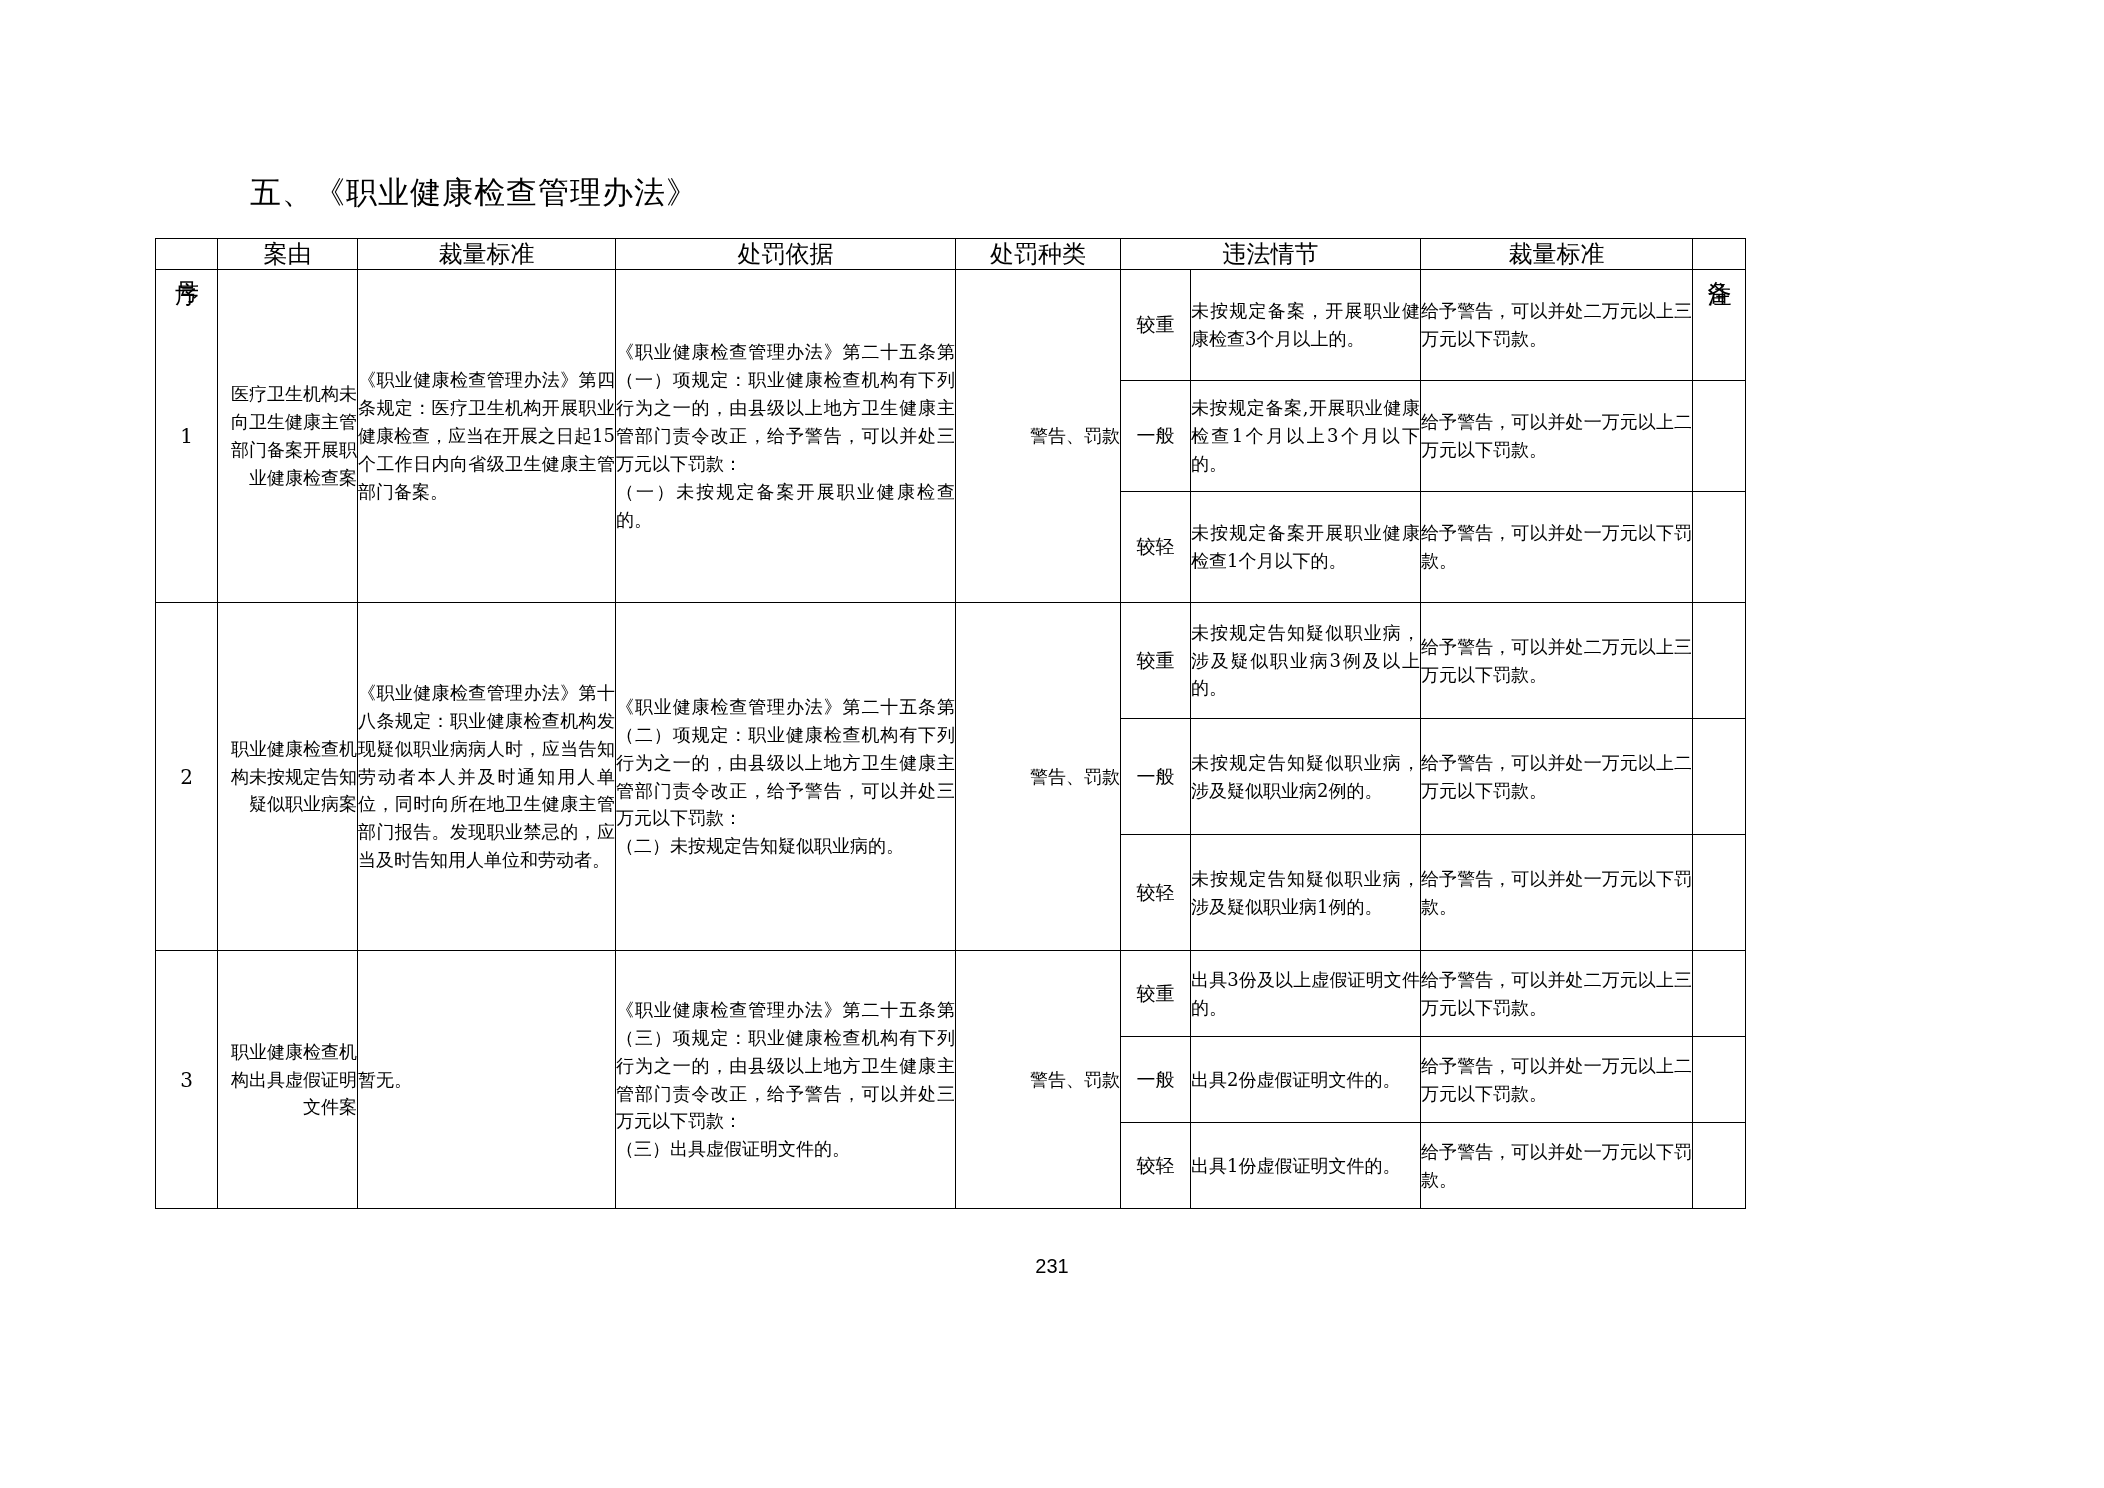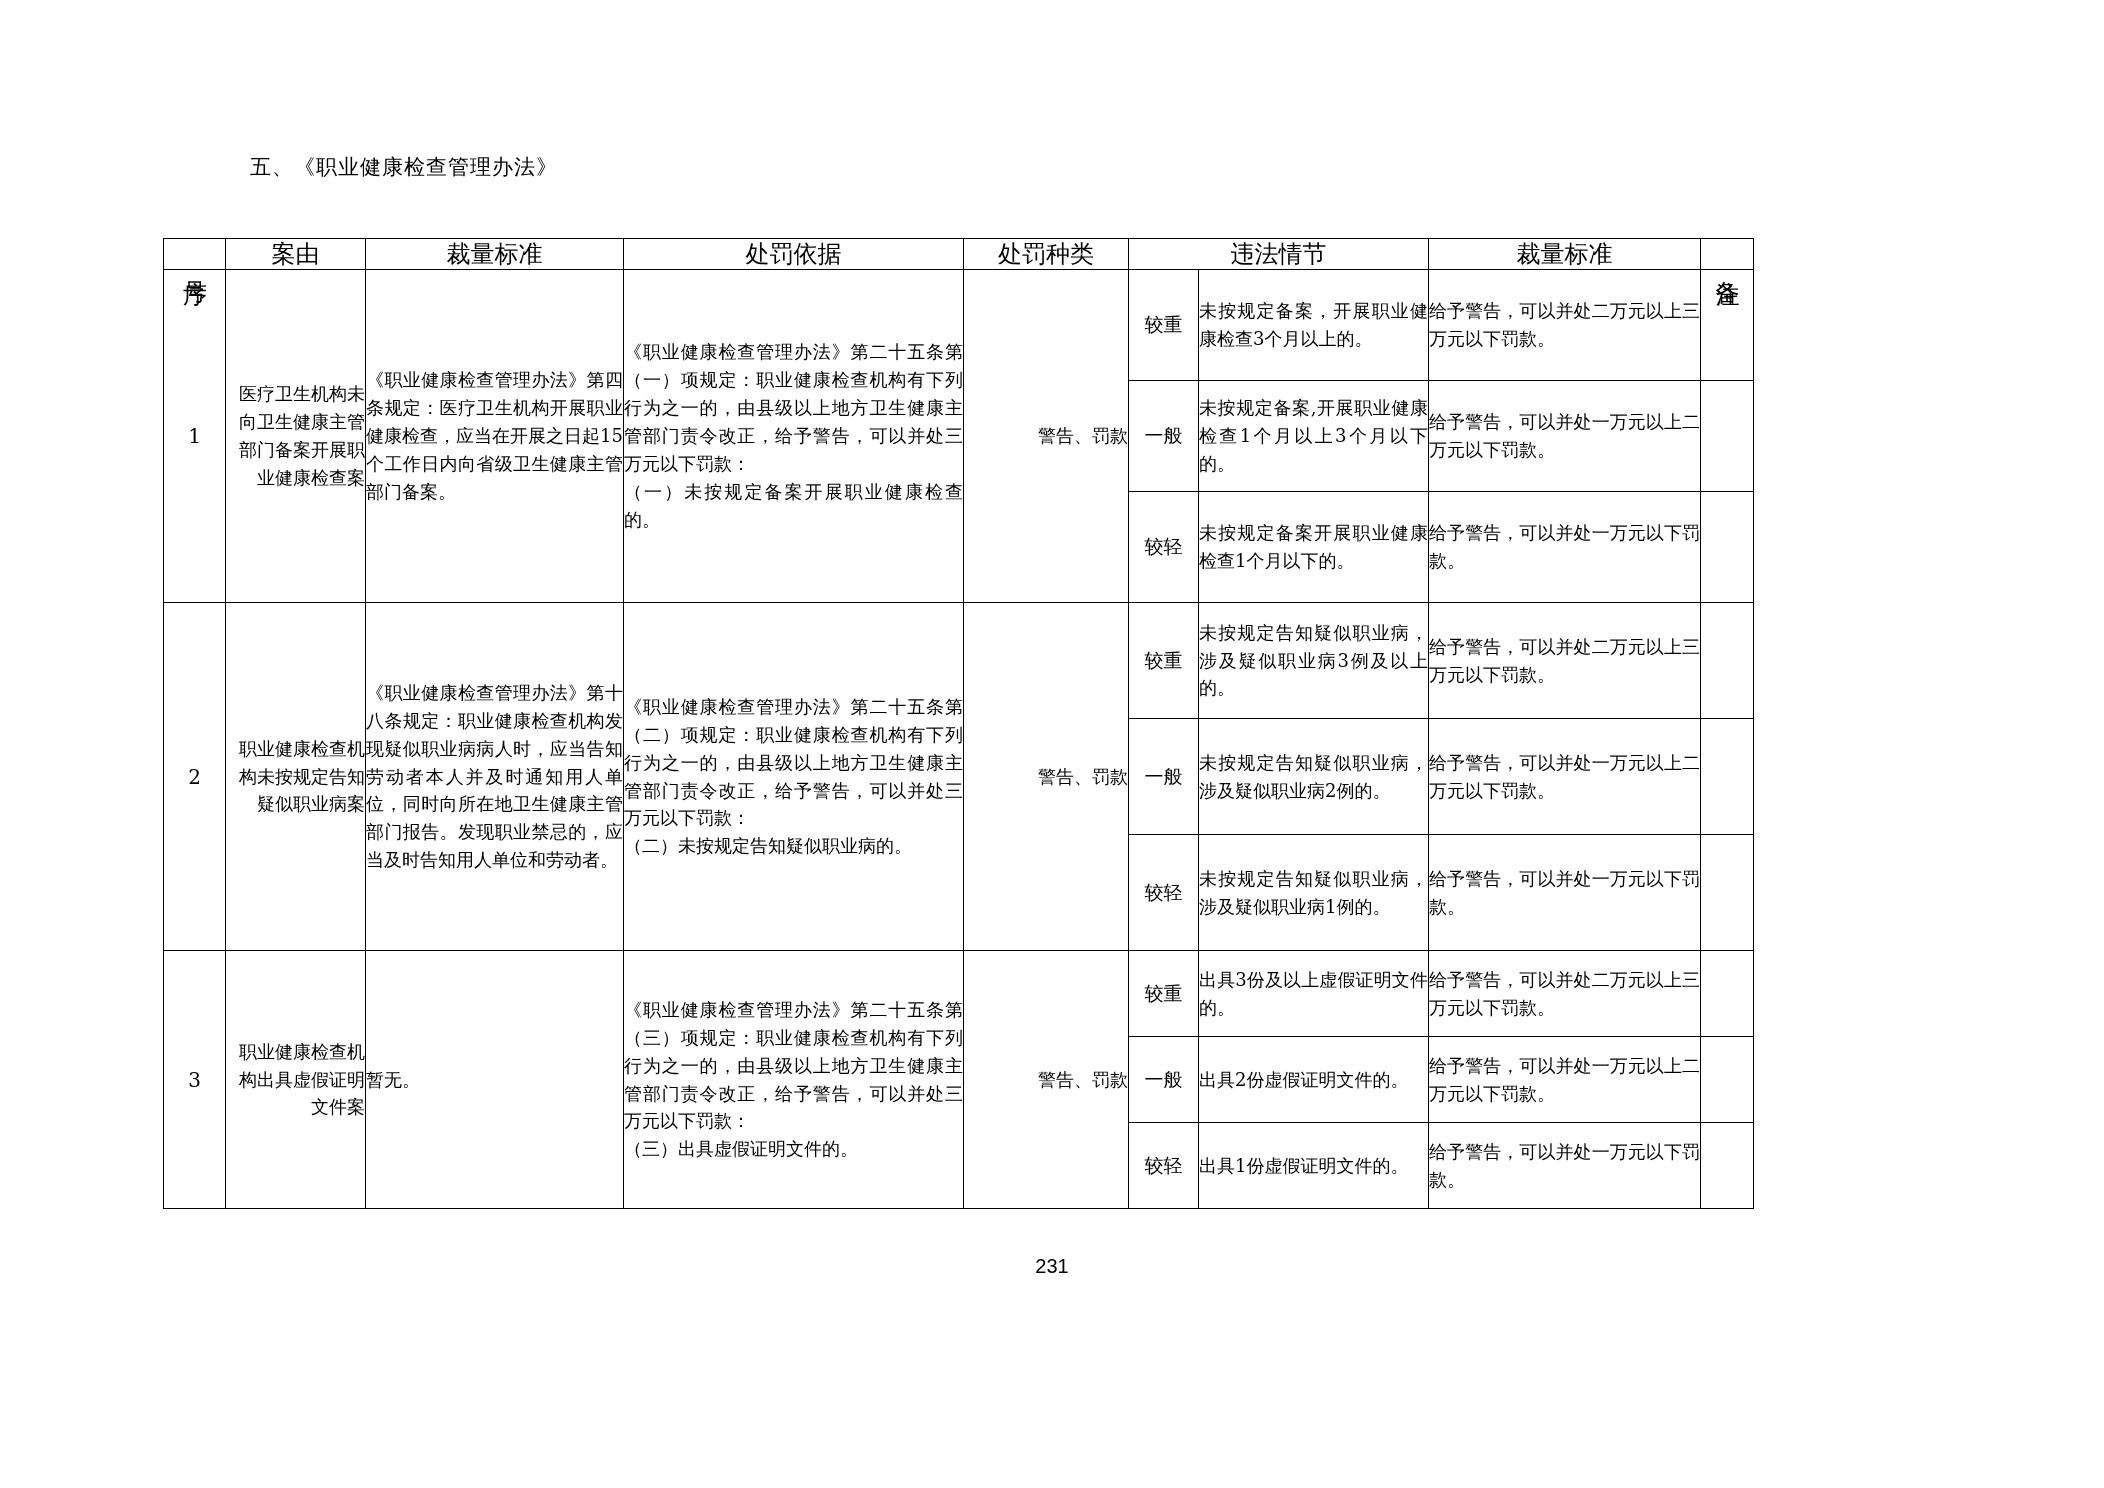--- a/index.html
+++ b/index.html
@@ -17,35 +17,34 @@
   .page {
     position: absolute;
     left: 0; top: 0;
     width: 2104px;
     height: 1488px;
     box-sizing: border-box;
   }
   .doc-title {
     position: absolute;
     left: 250px;
-    top: 153px;
+    top: 172px;
     font-family: "DejaVu Serif", "Liberation Serif", serif;
-    font-size: 21px;
+    font-size: 31px;
     letter-spacing: 1px;
     white-space: nowrap;
   }
   table.main {
     position: absolute;
     left: 155px;
     top: 238px;
     width: 1584px;
     border-collapse: collapse;
     table-layout: fixed;
     font-family: "DejaVu Serif", "Liberation Serif", serif;
-    margin-left: 8px;
   }
   table.main td, table.main th {
     border: 1px solid #000000;
     padding: 0;
     vertical-align: middle;
     font-weight: normal;
   }
   .hdr {
     text-align: center;
     font-size: 24px;

